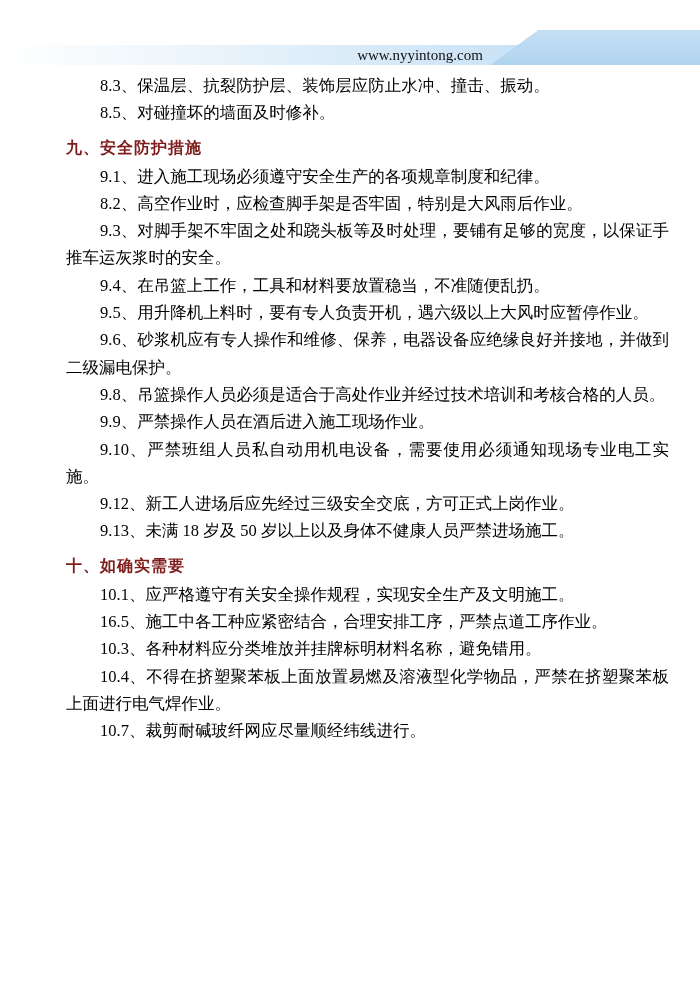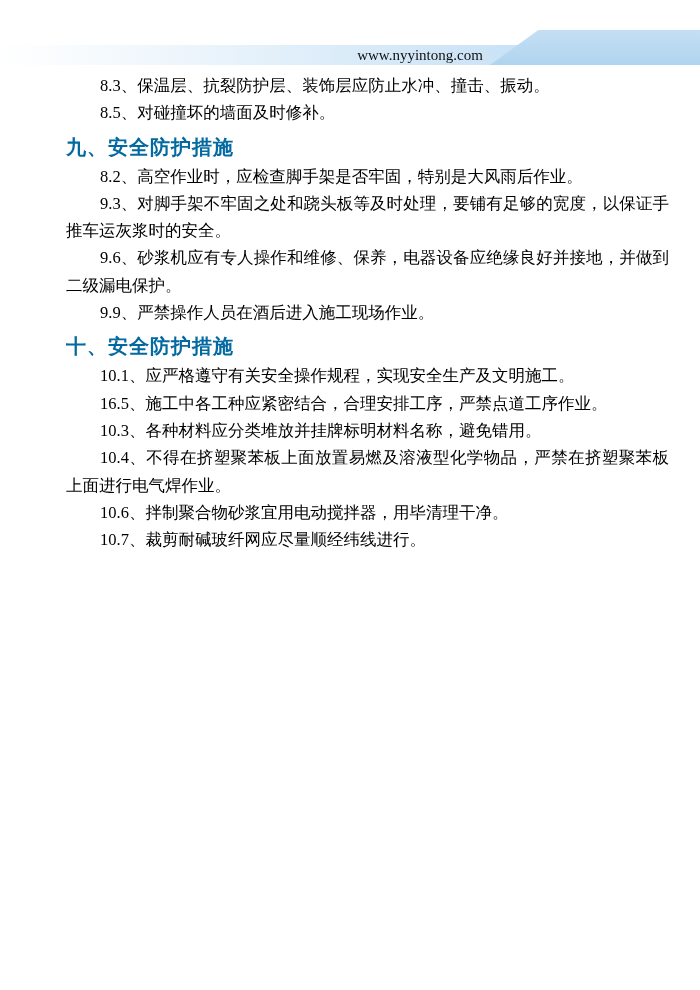--- a/index.html
+++ b/index.html
@@ -54,24 +54,24 @@
     font-size: 16.5px;
     line-height: 27.3px;
     text-indent: 34px;
     text-align: justify;
     color: #000000;
   }
   .doc h2.heading {
     margin: 7px 0 2px 0;
     font-family: "Liberation Sans", "DejaVu Sans", sans-serif;
     font-weight: bold;
-    font-size: 20px;
+    font-size: 16px;
     line-height: 27px;
     letter-spacing: 1px;
-    color: #0369a1;
+    color: #7f1d1d;
   }
   
   .footer-bar {
     position: absolute;
     top: 973px; left: 57px;
     width: 586px; height: 15px;
     background: linear-gradient(180deg, #c9e2f6 0%, #a9cdea 100%);
   }
 </style>
 </head>
@@ -80,28 +80,34 @@
 <div class="page">
 
   <div class="header-band"></div>
   <div class="header-ribbon"></div>
   <div class="site-url">www.nyyintong.com</div>
 
   <div class="doc" id="doc-body">
       <p class="item">8.3、保温层、抗裂防护层、装饰层应防止水冲、撞击、振动。</p>
       <p class="item">8.5、对碰撞坏的墙面及时修补。</p>
       <h2 class="heading">九、安全防护措施</h2>
+      <p class="item">9.1、进入施工现场必须遵守安全生产的各项规章制度和纪律。</p>
       <p class="item">8.2、高空作业时，应检查脚手架是否牢固，特别是大风雨后作业。</p>
       <p class="item">9.3、对脚手架不牢固之处和跷头板等及时处理，要铺有足够的宽度，以保证手推车运灰浆时的安全。</p>
+      <p class="item">9.4、在吊篮上工作，工具和材料要放置稳当，不准随便乱扔。</p>
+      <p class="item">9.5、用升降机上料时，要有专人负责开机，遇六级以上大风时应暂停作业。</p>
       <p class="item">9.6、砂浆机应有专人操作和维修、保养，电器设备应绝缘良好并接地，并做到二级漏电保护。</p>
+      <p class="item">9.8、吊篮操作人员必须是适合于高处作业并经过技术培训和考核合格的人员。</p>
       <p class="item">9.9、严禁操作人员在酒后进入施工现场作业。</p>
-      <h2 class="heading">十、安全防护措施</h2>
+      <p class="item">9.10、严禁班组人员私自动用机电设备，需要使用必须通知现场专业电工实施。</p>
+      <p class="item">9.12、新工人进场后应先经过三级安全交底，方可正式上岗作业。</p>
+      <p class="item">9.13、未满 18 岁及 50 岁以上以及身体不健康人员严禁进场施工。</p>
+      <h2 class="heading">十、如确实需要</h2>
       <p class="item">10.1、应严格遵守有关安全操作规程，实现安全生产及文明施工。</p>
       <p class="item">16.5、施工中各工种应紧密结合，合理安排工序，严禁点道工序作业。</p>
       <p class="item">10.3、各种材料应分类堆放并挂牌标明材料名称，避免错用。</p>
       <p class="item">10.4、不得在挤塑聚苯板上面放置易燃及溶液型化学物品，严禁在挤塑聚苯板上面进行电气焊作业。</p>
-      <p class="item">10.6、拌制聚合物砂浆宜用电动搅拌器，用毕清理干净。</p>
       <p class="item">10.7、裁剪耐碱玻纤网应尽量顺经纬线进行。</p>
     </div>
 
   <div class="footer-bar"></div>
 
 </div>
 
 </body></html>

